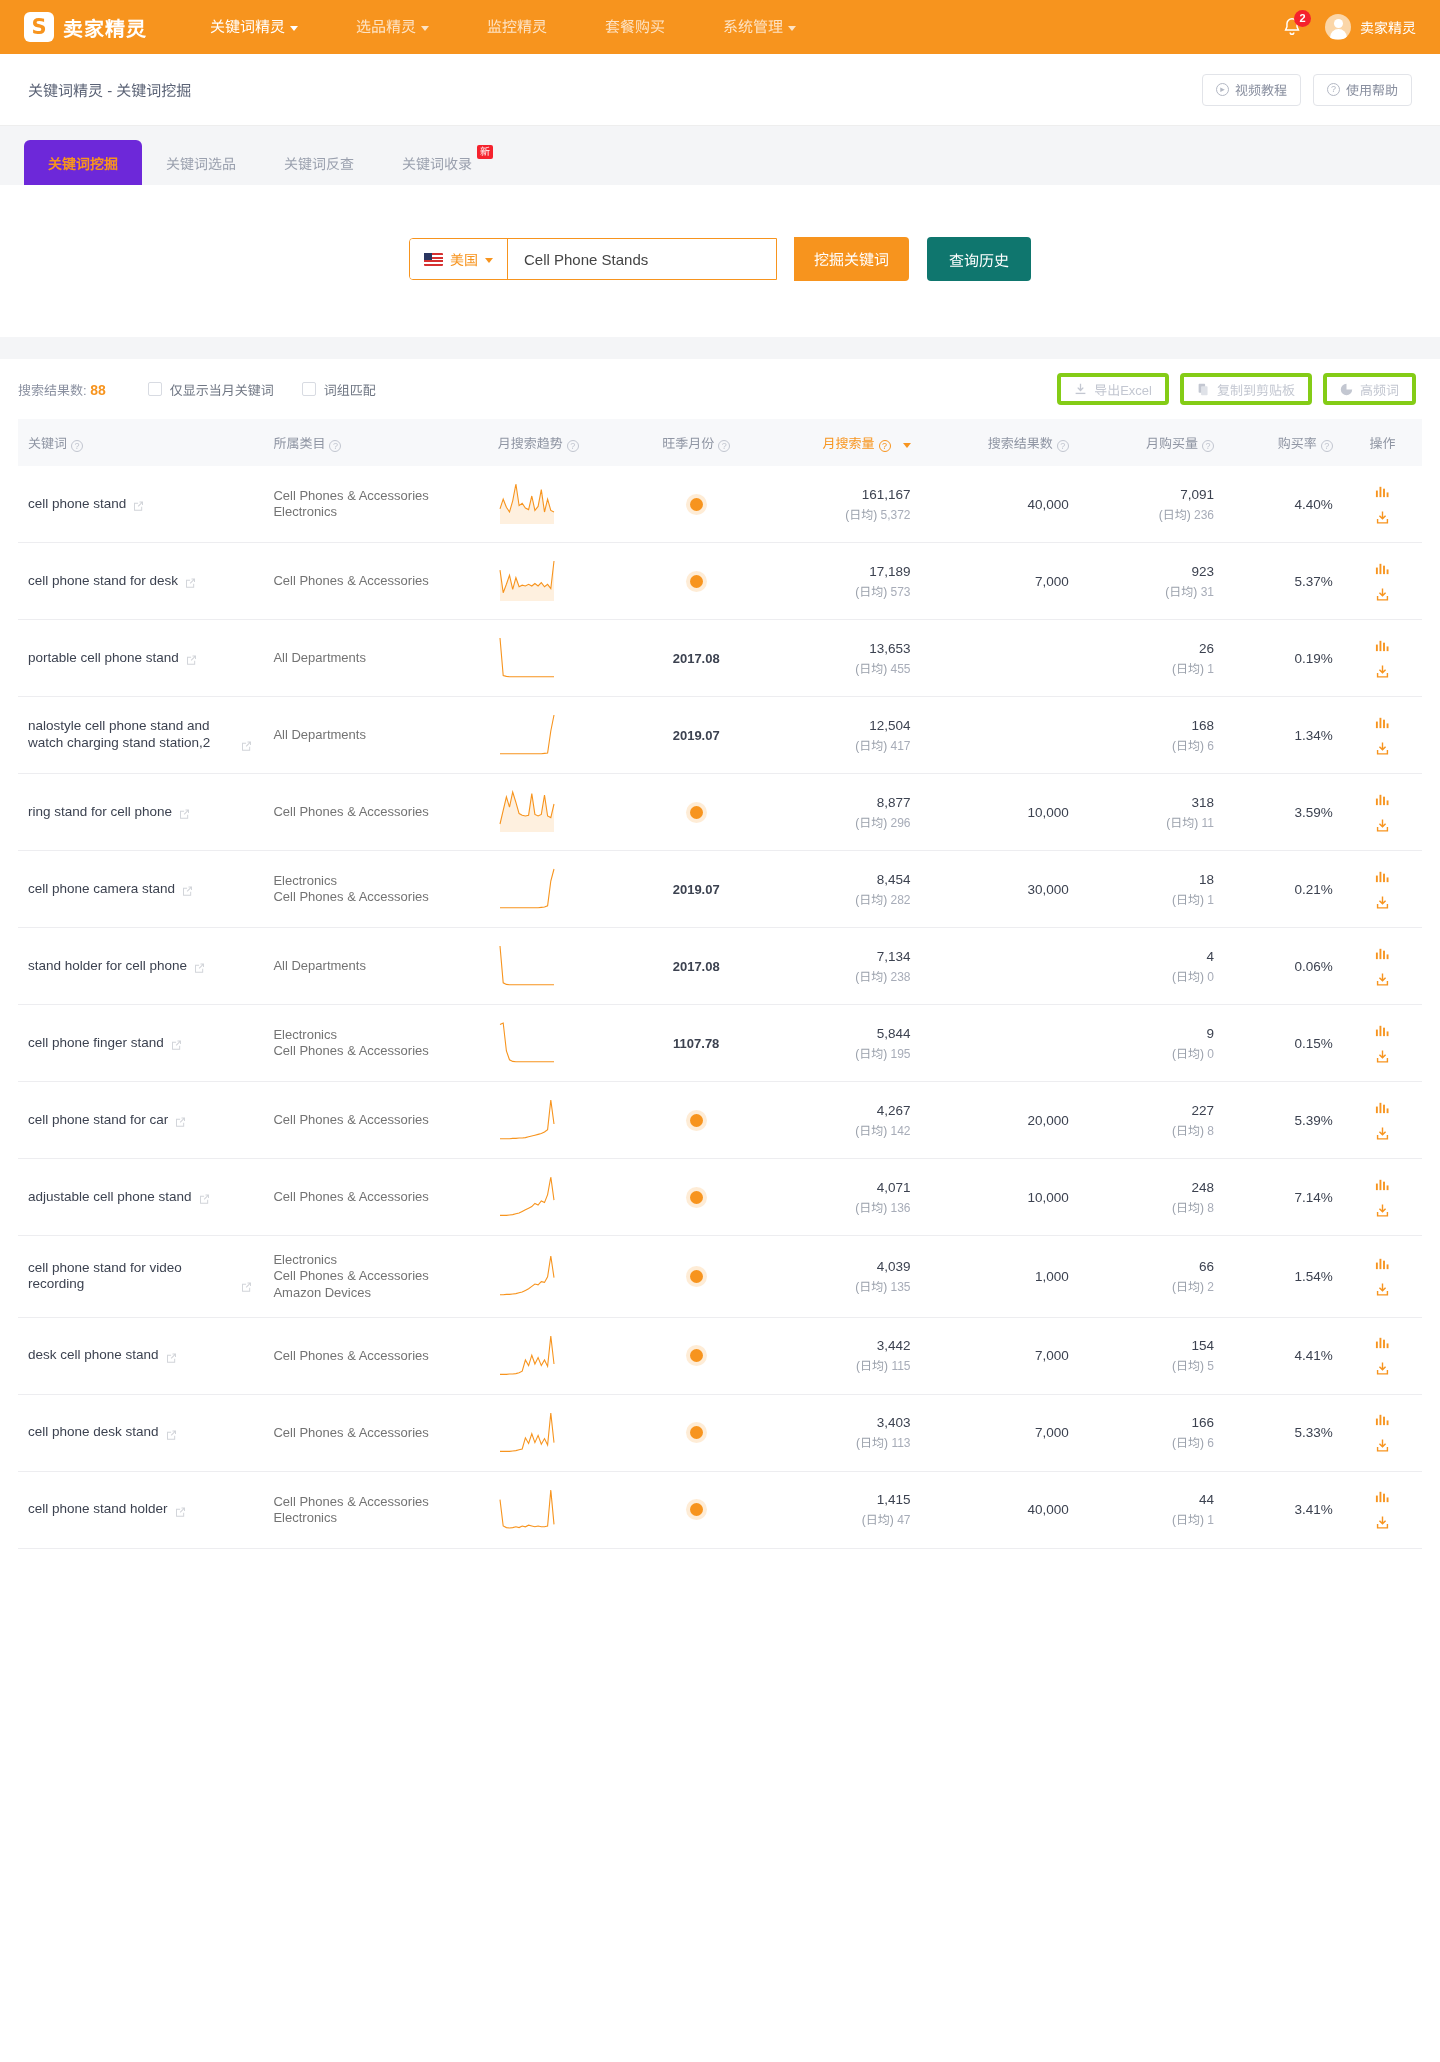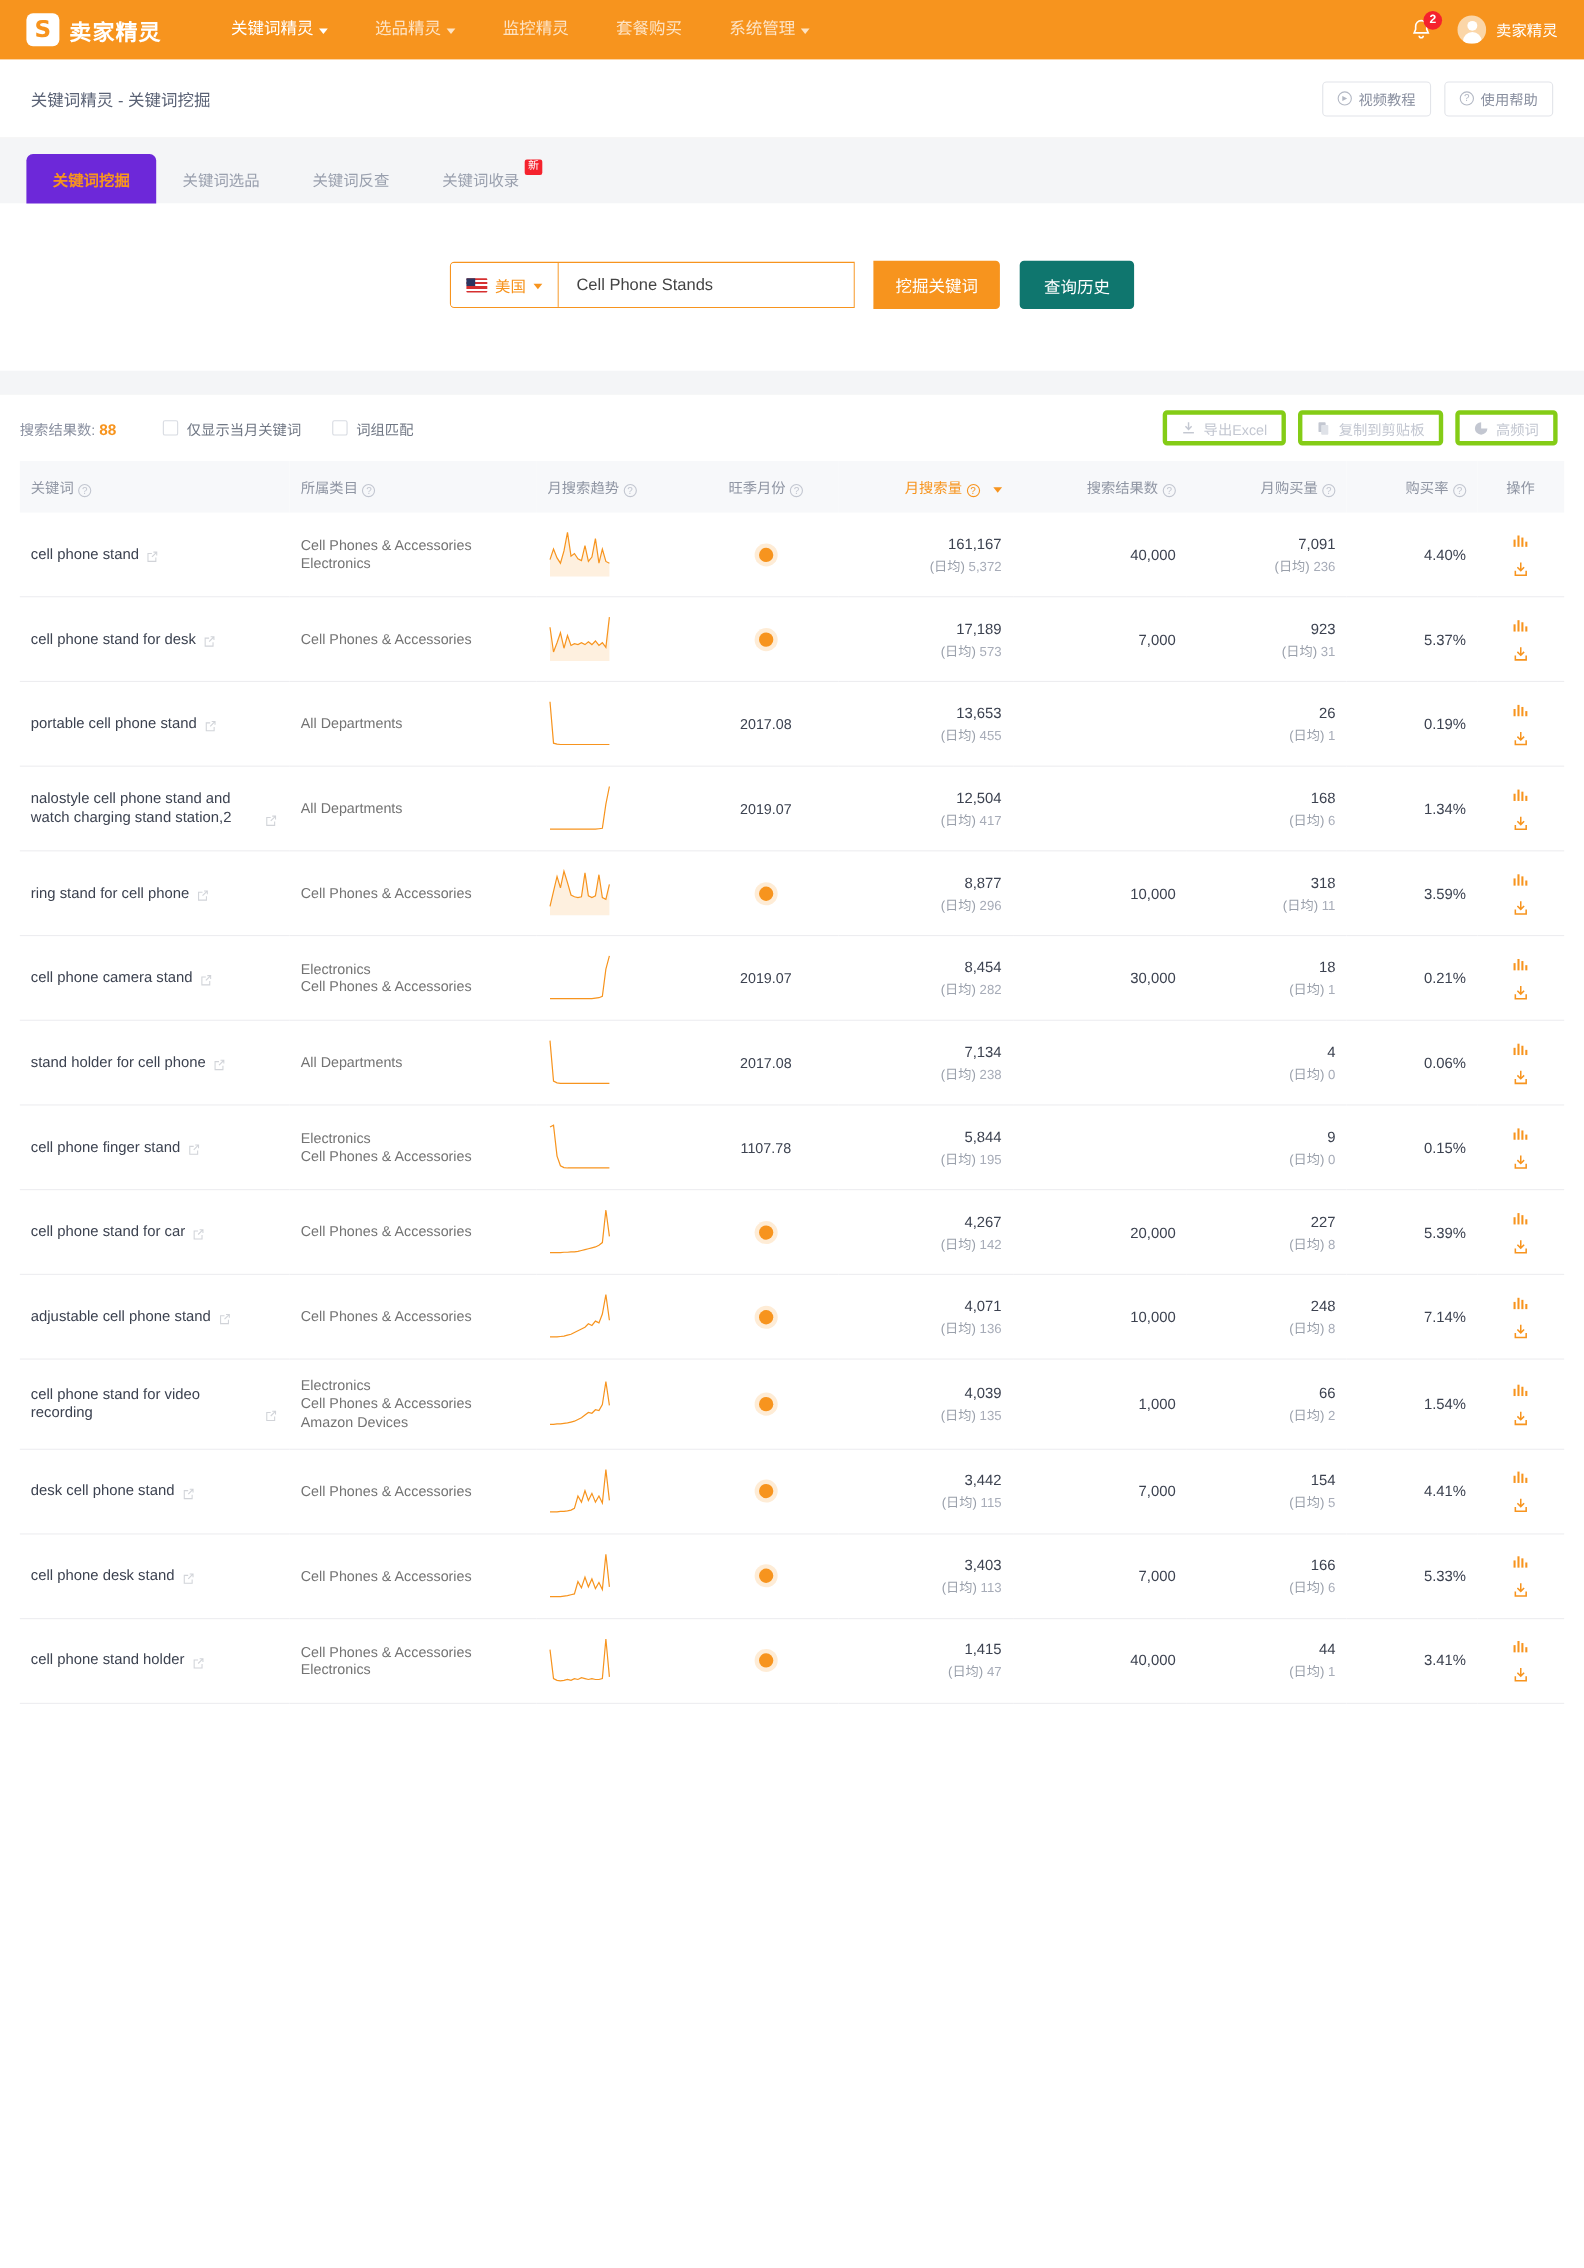--- a/index.html
+++ b/index.html
@@ -24,21 +24,21 @@
   .brand { display: flex; align-items: center; gap: 9px; margin-right: 42px; }
   .brand-mark {
     width: 30px; height: 30px; border-radius: 6px;
     background: #ffffff; color: #F7941E;
     display: flex; align-items: center; justify-content: center;
     font-size: 21px; font-weight: 700; line-height: 1;
     font-family: "DejaVu Sans", sans-serif;
   }
   .brand-name { color: #fff; font-size: 20px; font-weight: 700; letter-spacing: 1px; }
 
-  .nav-items { display: flex; align-items: center; gap: 1px; }
+  .nav-items { display: flex; align-items: center; gap: 16px; }
   .nav-item {
     color: #ffffff;
     font-size: 15px;
     padding: 0 21px;
     line-height: 54px;
     cursor: pointer;
     white-space: nowrap;
     display: inline-flex; align-items: center; gap: 5px;
   }
   .nav-item.muted { color: #FDE3C4; }
@@ -244,21 +244,21 @@
   .cat { line-height: 1.25; font-size: 13px; color: #737373; }
   .cat div { white-space: nowrap; }
   .trend { width: 58px; height: 44px; display: block; }
   .peak-dot {
     width: 13px; height: 13px; border-radius: 50%;
     background: #F7941E; margin: 0 auto;
     box-shadow: 0 0 0 4px rgba(247,148,30,.18);
   }
   .peak-text { text-align: center; font-size: 13px; color: #3c4250; }
   td.num { text-align: right; }
-  td.ctr { text-align: center; }
+  td.ctr { text-align: center; font-weight: bold; }
   .sub { font-size: 12px; color: #a7acb8; margin-top: 3px; }
   .sub .lbl { color: #9aa0ab; }
   .ops { display: flex; flex-direction: column; align-items: center; gap: 11px; }
   .op-ico { cursor: pointer; display: block; }
 </style>
 </head>
 <body>
 
 <div class="topnav">
   <div class="brand">

